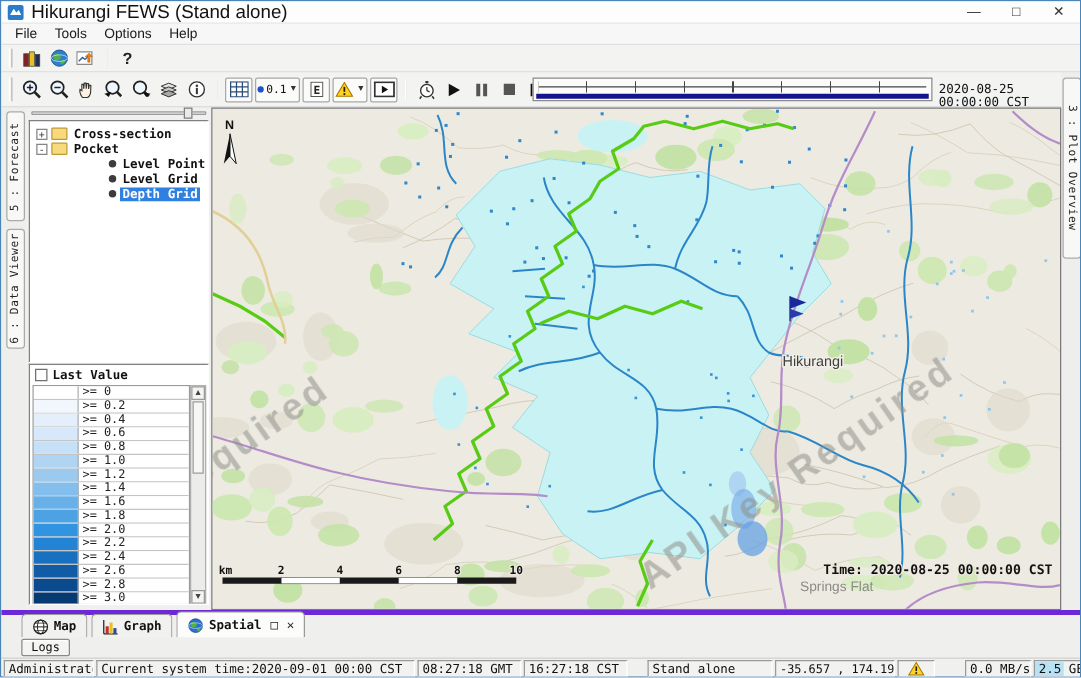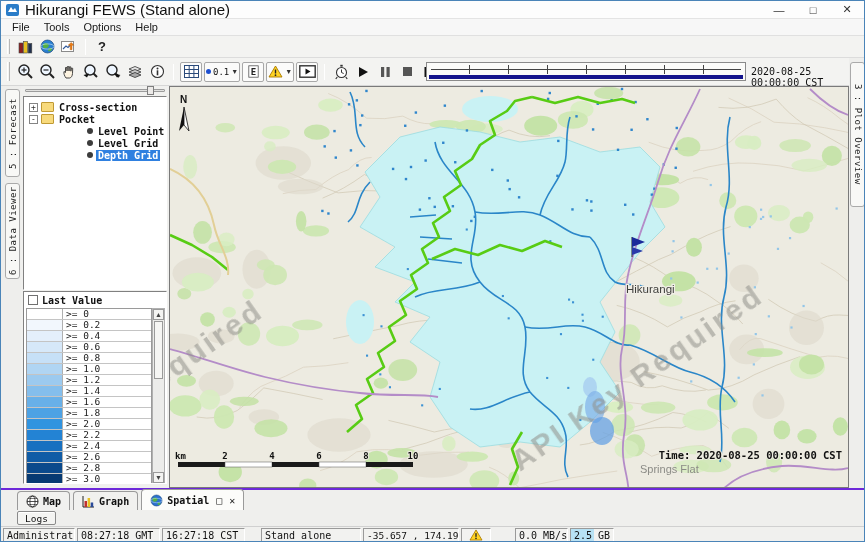--- a/index.html
+++ b/index.html
@@ -86,21 +86,21 @@
   .vscroll{width:13px;background:#ececea;border:1px solid #b0b0b0;display:flex;flex-direction:column;
       align-items:center;justify-content:space-between;font-size:7px;color:#444;}
   .vscroll .thumb{width:9px;height:58px;background:#f6f6f4;border:1px solid #9a9a9a;margin-top:1px;}
   .sarrow{height:11px;width:11px;display:flex;align-items:center;justify-content:center;
       background:#f4f4f2;border:1px solid #9a9a9a;}
   
   #map{position:absolute;left:168px;top:85px;width:680px;height:402px;border:1px solid #7a7a7a;
        overflow:hidden;background:#edebe1;}
   
   #tabbar{position:absolute;left:0;top:487px;width:100%;height:22px;background:#efefed;
-      display:flex;align-items:flex-end;padding-left:16px;gap:3px;border-top:2px solid #6d28d9;}
+      display:flex;align-items:flex-end;padding-left:16px;gap:3px;border-top:4px solid #6d28d9;}
   .btab{display:inline-flex;align-items:center;gap:4px;height:19px;padding:0 8px;
       border:1px solid #9a9a9a;border-bottom:none;border-radius:4px 4px 0 0;background:#f1f1ef;
       font:700 10px "DejaVu Sans Mono",monospace;color:#111;}
   .btab.active{background:#fcfcfa;height:21px;}
   .tabglyph{font-size:10px;color:#222;margin-left:3px;}
   #logsrow{position:absolute;left:0;top:509px;width:100%;height:16px;background:#efefed;
       display:flex;align-items:center;padding-left:16px;}
   #logsbtn{height:14px;padding:0 7px;border:1px solid #8a8a8a;border-radius:2px;background:#f4f4f2;
       box-shadow:inset 0 1px #fff;font:9.5px "DejaVu Sans Mono",monospace;color:#111;
       display:flex;align-items:center;}
@@ -828,20 +828,21 @@
       <span class="tabglyph">✕</span>
     </div>
   </div>
 
   <div id="logsrow">
     <div id="logsbtn">Logs</div>
   </div>
 
   <div id="statusbar">
     <div class="scell w-user">Administrator</div>
+    <div class="scell w-st">Current system time:2020-09-01 00:00 CST</div>
     <div class="scell w-gmt">08:27:18 GMT</div>
     <div class="scell w-lct">16:27:18 CST</div>
     <div class="scell w-mode">Stand alone</div>
     <div class="scell w-coord">-35.657 , 174.199</div>
     <div class="scell w-warn">
       <svg width="14" height="12" viewBox="0 0 15 13">
         <path d="M7.5,1 L14,12 L1,12 Z" fill="#ffd321" stroke="#a87800" stroke-width="0.9"></path>
         <rect x="6.8" y="4.5" width="1.4" height="4" fill="#222"></rect>
         <circle cx="7.5" cy="10.2" r="0.9" fill="#222"></circle>
       </svg>

